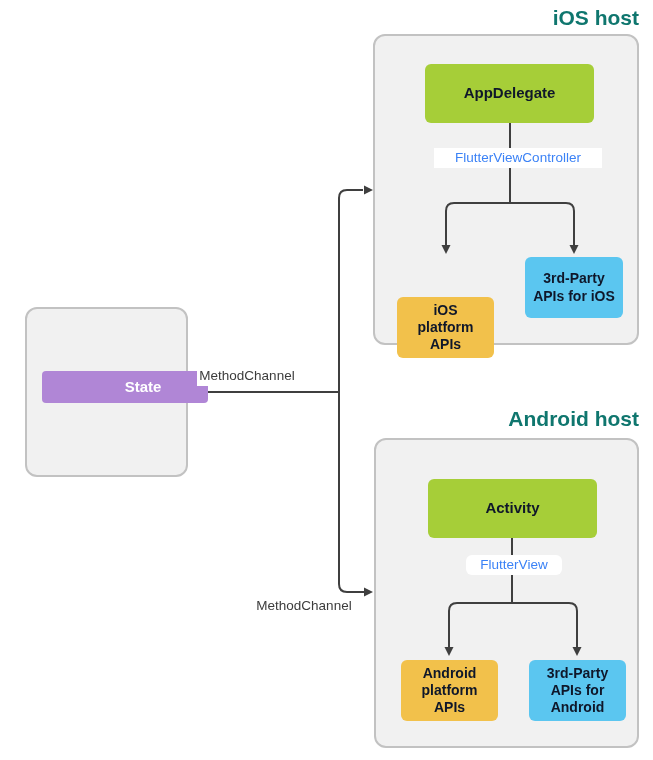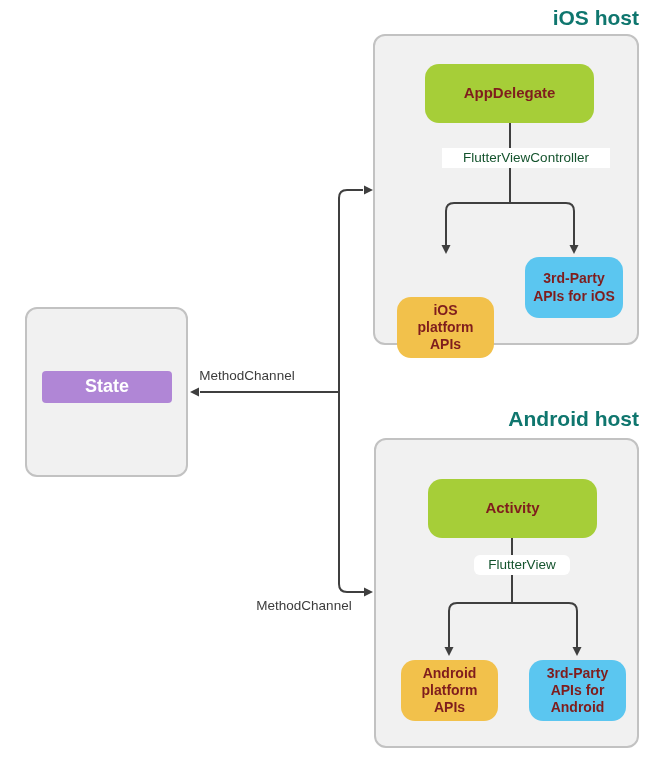--- a/index.html
+++ b/index.html
@@ -10,37 +10,37 @@
   .container-box {
     position:absolute; box-sizing:border-box;
     background:var(--container-bg); border:2px solid var(--container-border);
     border-radius:12px; z-index:1;
   }
   .wires { position:absolute; left:0; top:0; z-index:2; }
   .wire { stroke:var(--connector); stroke-width:2; fill:none; }
   .arrowhead { fill:var(--connector); stroke:none; }
   .node {
     position:absolute; z-index:3; display:flex; align-items:center; justify-content:center;
-    text-align:center; font-weight:bold; color:#7f1d1d; white-space:pre-line;
-    border-radius:14px; line-height:1.22;
+    text-align:center; font-weight:bold; color:#0f172a; white-space:pre-line;
+    border-radius:6px; line-height:1.22;
   }
   .node-large { font-size:15px; }
   .node-small { font-size:14px; }
   .node-green  { background:var(--node-green); }
   .node-yellow { background:var(--node-yellow); }
   .node-blue   { background:var(--node-blue); }
-  .node-purple { background:var(--node-purple); color:#ffffff; border-radius:4px; font-size:18px; }
+  .node-purple { background:var(--node-purple); color:#ffffff; border-radius:4px; font-size:15px;padding-left:36px; }
   .diagram-title {
     position:absolute; z-index:3; font-size:21px; font-weight:bold; color:#0f766e; text-align:right;
   }
   .wire-label {
     position:absolute; z-index:4; font-size:13.5px; color:#3c3c3c; background:#ffffff;
     text-align:center; height:20px; line-height:20px;
   }
-  .bridge-label { color:#14532d;margin-left:8px; }
+  .bridge-label { color:#3b82f6; }
 </style>
 </head>
 <body>
 
 <div id="canvas">
 
   <div class="diagram-title" style="left:373px; top:6px; width:266px;">iOS host</div>
   <div class="diagram-title" style="left:374px; top:407px; width:265px;">Android host</div>
 
   <div class="container-box" style="left:373px; top:34px; width:266px; height:311px;"></div>

